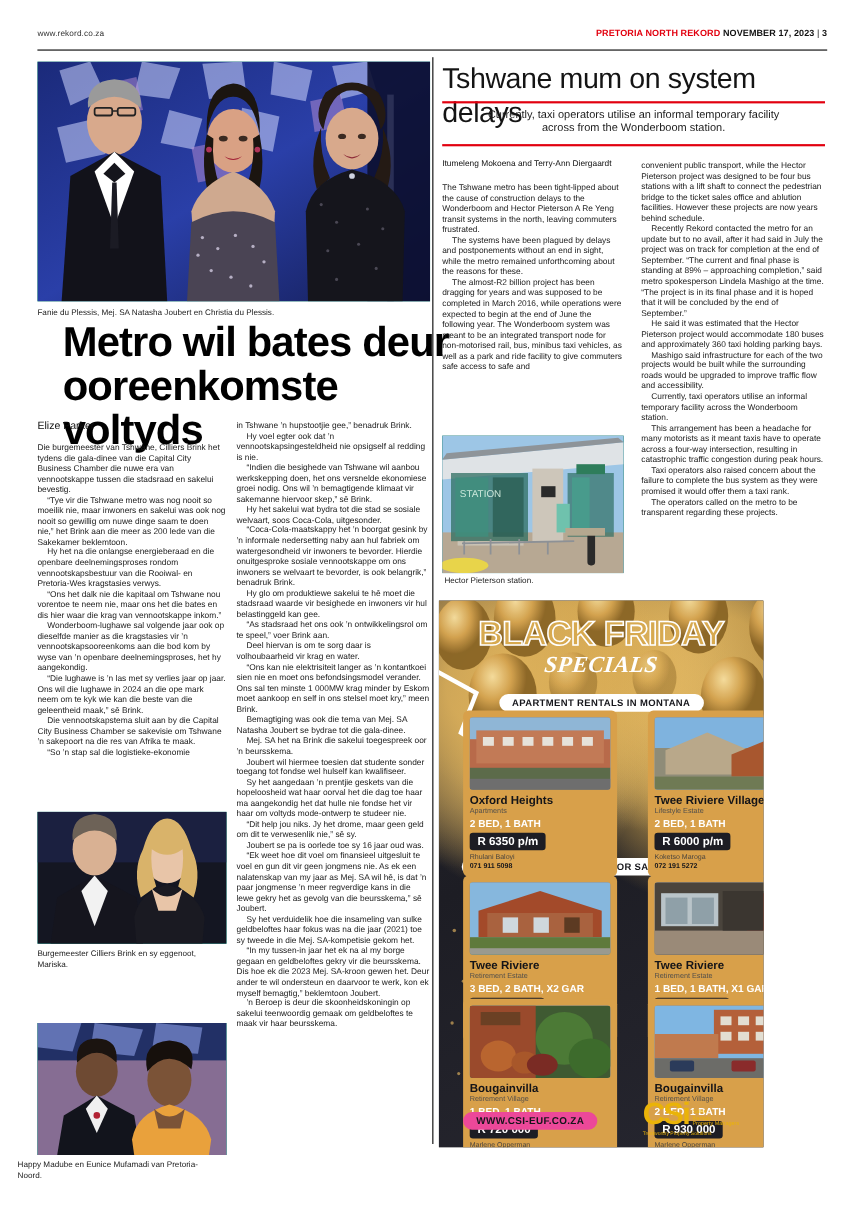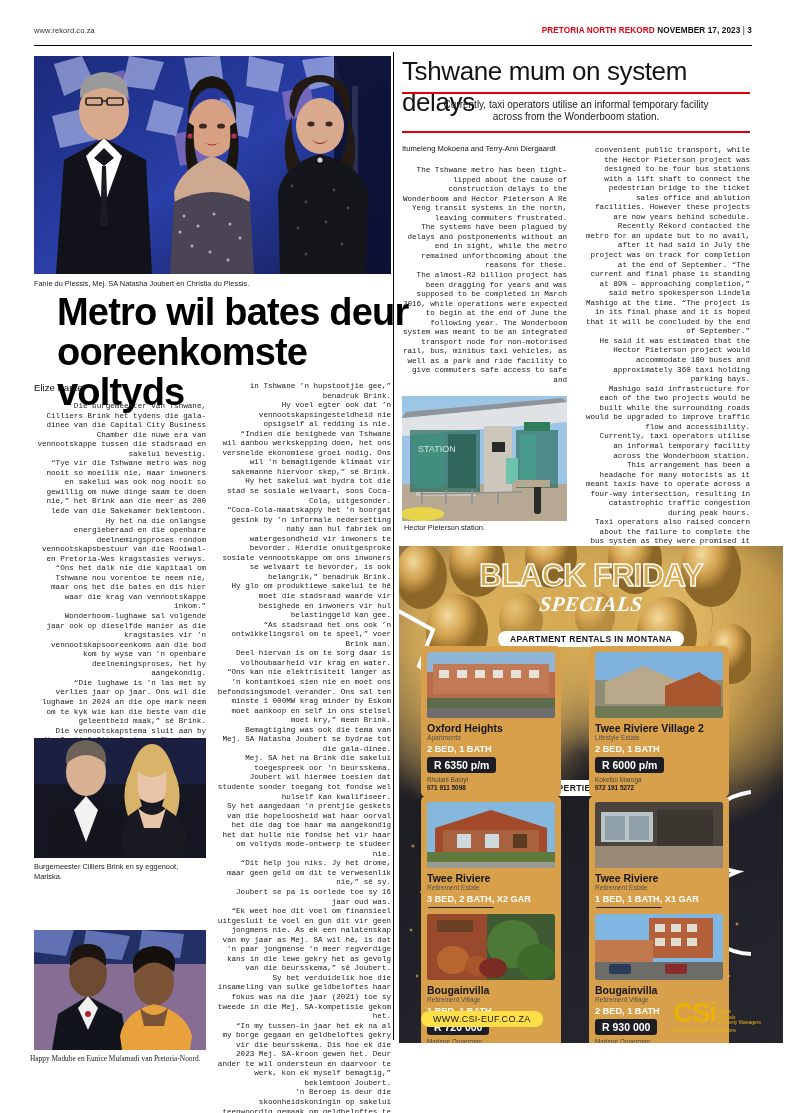--- a/index.html
+++ b/index.html
@@ -19,32 +19,32 @@
 
   
   .photo{position:absolute;overflow:hidden;background:#0f766e;}
   .cap{position:absolute;font-size:7.4px;line-height:9.6px;color:#1a1a1a;}
 
   .headline{position:absolute;font-family:"Liberation Sans",sans-serif;font-weight:700;color:#000;letter-spacing:-0.8px;margin-left:24px;}
   .headline .l{display:block;}
 
   .byline{position:absolute;font-size:9.6px;color:#111;font-family:"Liberation Sans",sans-serif;}
 
-  .bodycol{position:absolute;font-family:Liberation Mono, monospace;font-size:7.6px;line-height:9.55px;color:#1b1b1b;text-align:right;}
+  .bodycol{position:absolute;font-family:Liberation Sans, sans-serif;font-size:7.6px;line-height:9.55px;color:#1b1b1b;text-align:left;}
   .bodycol p{margin:0;text-indent:9px;}
   .bodycol p.first{text-indent:0;}
 
   
   .deck-rule{position:absolute;height:2px;background:#e2000f;}
   .hl2{position:absolute;font-size:26px;font-weight:400;color:#141414;letter-spacing:-.4px;font-family:"Liberation Sans",sans-serif;}
   .standfirst{position:absolute;text-align:center;font-size:10px;line-height:12.2px;color:#1b1b1b;font-family:"Liberation Sans",sans-serif;}
   .bylines{position:absolute;font-size:7.6px;line-height:9.6px;color:#111;font-family:"Liberation Sans",sans-serif;}
 
   
-  .ad{position:absolute;left:399px;top:546px;width:352px;height:497px;background:#22222a;overflow:hidden;padding-left:32px;}
+  .ad{position:absolute;left:399px;top:546px;width:295px;height:497px;background:#22222a;overflow:hidden;}
   .ad-bg{position:absolute;inset:0;background:
      radial-gradient(circle at 14% 16%, rgba(222,178,92,.85) 0 7%, rgba(0,0,0,0) 34%),
      radial-gradient(circle at 38% 10%, rgba(214,168,80,.9) 0 9%, rgba(0,0,0,0) 32%),
      radial-gradient(circle at 62% 14%, rgba(233,193,110,.85) 0 8%, rgba(0,0,0,0) 30%),
      radial-gradient(circle at 86% 12%, rgba(205,160,74,.9) 0 9%, rgba(0,0,0,0) 33%),
      radial-gradient(circle at 24% 30%, rgba(226,184,98,.8) 0 7%, rgba(0,0,0,0) 28%),
      radial-gradient(circle at 77% 33%, rgba(214,170,82,.8) 0 7%, rgba(0,0,0,0) 27%),
      linear-gradient(160deg,#25252d 0%,#1d1d24 45%,#26262f 100%);
   }
   .ad-inner{position:absolute;inset:0;}
@@ -57,22 +57,22 @@
   .card{position:absolute;width:140px;background:#d9a košt;}
   .card{background:#d8a04a;border-radius:5px;padding:6px;box-sizing:border-box;}
   .card .pic{width:100%;height:66px;border-radius:3px;overflow:hidden;position:relative;background:#8d8f93;}
   .card .nm{font-size:10.5px;font-weight:700;color:#141418;margin-top:4px;font-family:"Liberation Sans",sans-serif;}
   .card .sub{font-size:6.6px;color:#55504a;margin-top:0px;font-family:"Liberation Sans",sans-serif;}
   .card .spec{font-size:9.2px;font-weight:700;color:#fff;margin-top:3px;font-family:"Liberation Sans",sans-serif;}
   .card .price{display:inline-block;background:#1d1d24;color:#fff;font-size:10.5px;font-weight:700;border-radius:3px;
                padding:2px 7px;margin-top:3px;font-family:"Liberation Sans",sans-serif;}
   .card .agent{font-size:6.4px;color:#4a443d;margin-top:3px;line-height:7.6px;font-family:"Liberation Sans",sans-serif;}
   .card .agent b{color:#15151a;font-weight:700;}
-  .urlpill{position:absolute;left:22px;bottom:16px;background:#fde047;color:#15151a;border-radius:10px;padding:3px 12px;
-           font-size:9px;font-weight:400;letter-spacing:.3px;font-family:"Liberation Sans",sans-serif;}
+  .urlpill{position:absolute;left:22px;bottom:16px;background:#ec4899;color:#15151a;border-radius:10px;padding:3px 12px;
+           font-size:9px;font-weight:700;letter-spacing:.3px;font-family:"Liberation Sans",sans-serif;}
   .csi{position:absolute;right:22px;bottom:10px;text-align:left;color:#eab308;}
   .csi .big{font-size:28px;font-weight:700;letter-spacing:-1.5px;line-height:26px;font-family:"Liberation Sans",sans-serif;}
   .csi .tiny{font-size:5px;line-height:5.6px;font-family:"Liberation Sans",sans-serif;}
   .csi .tag{font-size:4.6px;margin-top:2px;font-family:"Liberation Sans",sans-serif;}
 </style>
 </head>
 <body>
 
 <div class="page">
 
@@ -242,21 +242,21 @@
       <path d="M36 36 q18 -18 36 0 q2 -22 -18 -22 q-20 0 -18 22z" fill="#1b1410"></path>
       <path d="M54 66 L24 84 L18 120 L94 120 L88 84 Z" fill="#12141c"></path>
       <path d="M54 66 L44 78 L54 100 L64 78 Z" fill="#f0f0f0"></path>
       <circle cx="54" cy="84" r="3" fill="#b22234"></circle>
       <ellipse cx="120" cy="52" rx="20" ry="24" fill="#7b5337"></ellipse>
       <path d="M100 44 q18 -22 40 -2 q6 -24 -20 -26 q-26 2 -20 28z" fill="#16100c"></path>
       <path d="M120 74 q-30 8 -34 32 l2 14 h68 l2 -14 q-6 -24 -38 -32z" fill="#e9a13c"></path>
       <path d="M106 78 q14 14 28 0 l-4 18 h-20z" fill="#7b5337"></path>
     </svg>
   </div>
-  <div class="cap" style="left:30px;top:1054px;width:172px;font-family:Liberation Serif, serif;">Happy Madube en Eunice Mufamadi van Pretoria-Noord.</div>
+  <div class="cap" style="left:16px;top:1054px;width:172px;">Happy Madube en Eunice Mufamadi van Pretoria-Noord.</div>
 
   <div class="hl2" style="left:402px;top:56px;width:350px;">Tshwane mum on system delays</div>
   <div class="deck-rule" style="left:402px;top:92px;width:348px;"></div>
   <div class="standfirst" style="left:402px;top:99px;width:348px;">
     <div>Currently, taxi operators utilise an informal temporary facility</div>
     <div>across from the Wonderboom station.</div>
   </div>
   <div class="deck-rule" style="left:402px;top:131px;width:348px;"></div>
 
   <div class="bylines" style="left:402px;top:144px;width:160px;">Itumeleng Mokoena and  Terry-Ann Diergaardt</div>

